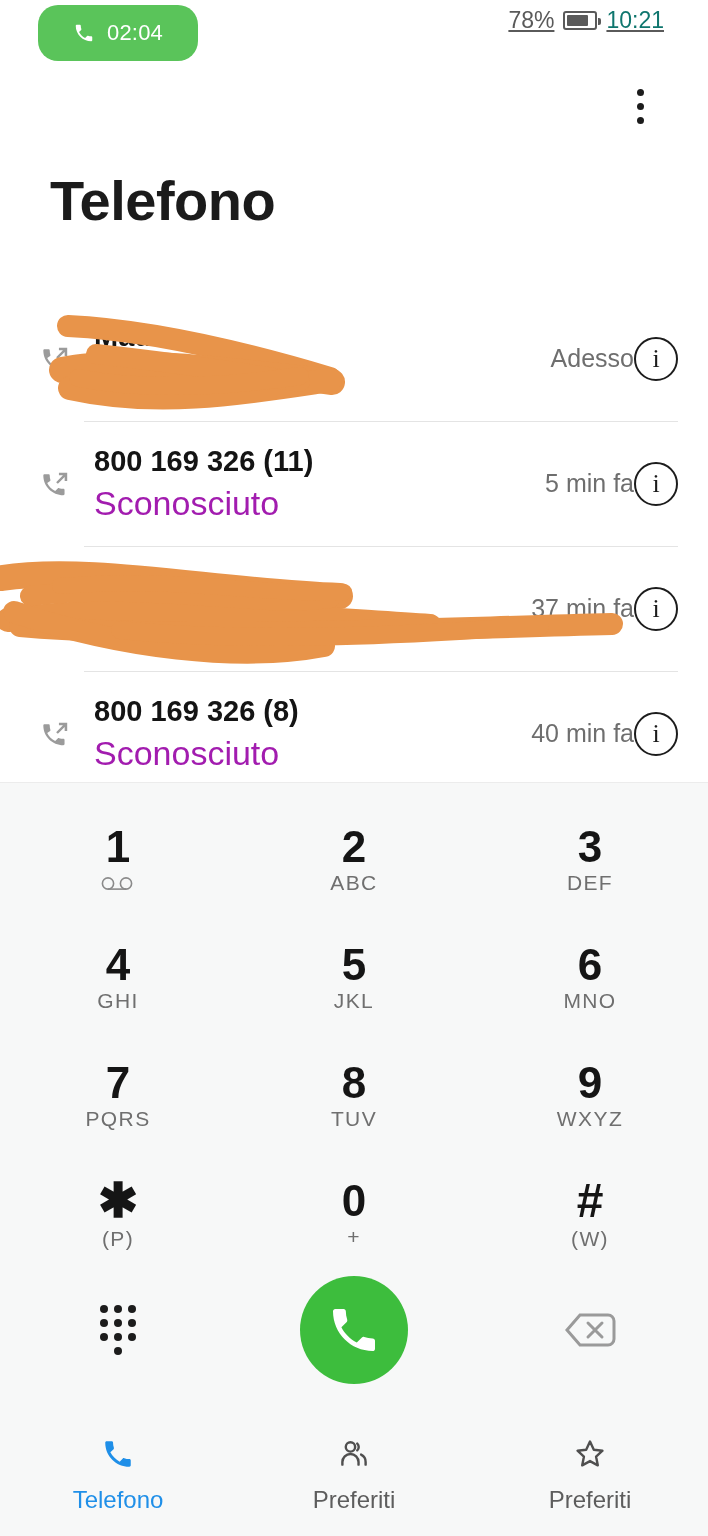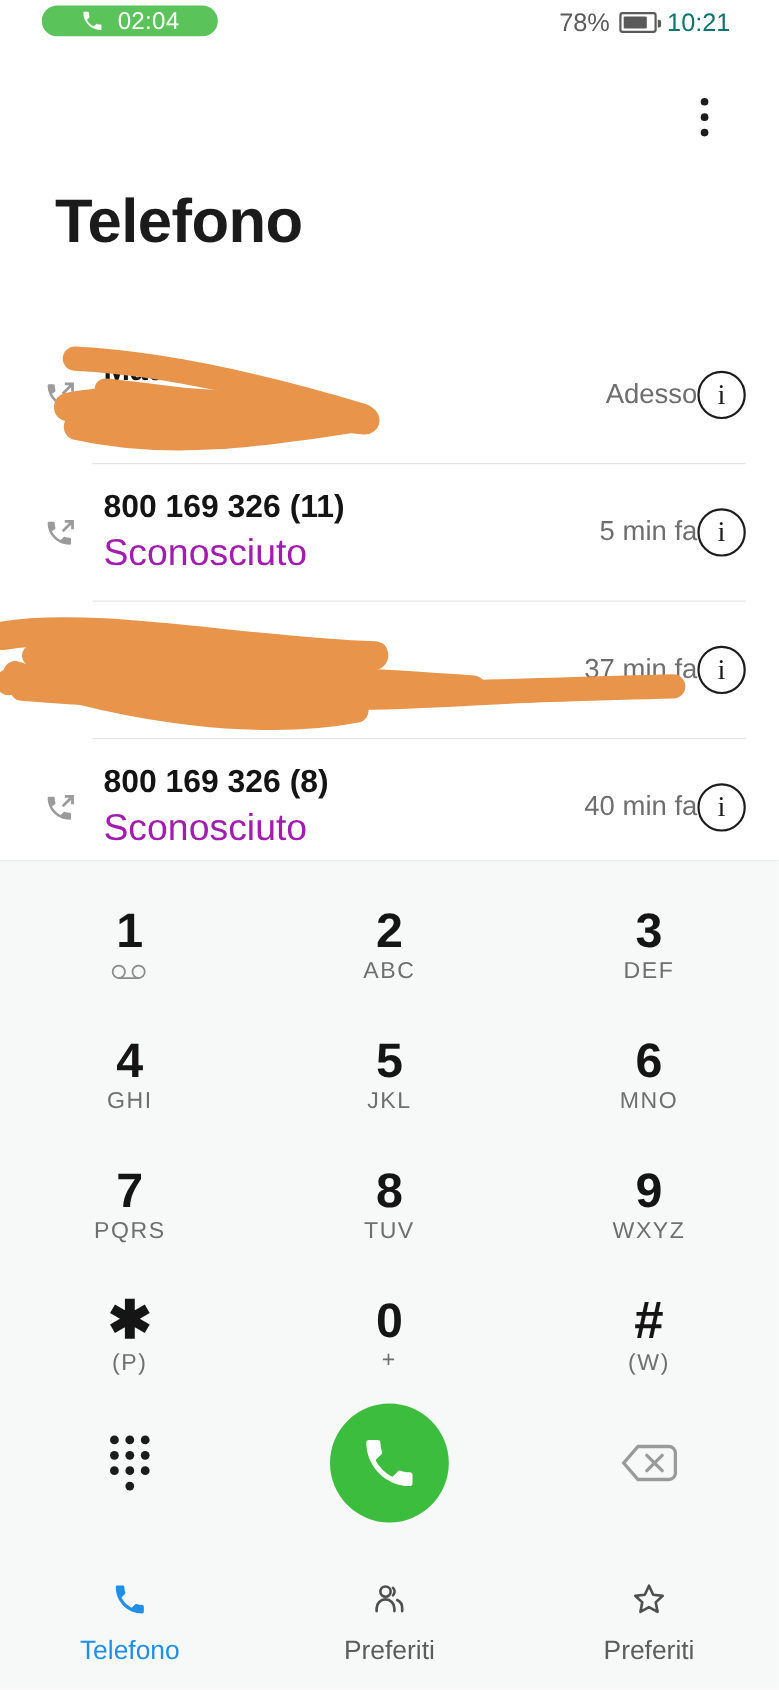--- a/index.html
+++ b/index.html
@@ -27,21 +27,21 @@
     position: absolute;
     top: 0; left: 0;
     width: 708px;
     height: 52px;
     background: #ffffff;
   }
   .call-pill {
     position: absolute;
     left: 38px;
     top: 5px;
-    height: 28px;
+    height: 56px;
     width: 160px;
     border-radius: 20px;
     background: #5ac45a;
     display: flex;
     align-items: center;
     justify-content: center;
     gap: 12px;
   }
   .call-pill .pill-icon {
     display: flex;
@@ -54,20 +54,21 @@
   }
   .status-right {
     position: absolute;
     right: 44px;
     top: 7px;
     display: flex;
     align-items: center;
     gap: 9px;
     color: #5a5a5a;
     font-size: 23px;
+    text-decoration: underline;
   }
   .battery-pct { color: #5a5a5a; }
   .battery {
     position: relative;
     width: 34px;
     height: 19px;
     border: 2px solid #5a5a5a;
     border-radius: 3px;
     box-sizing: border-box;
     display: flex;

